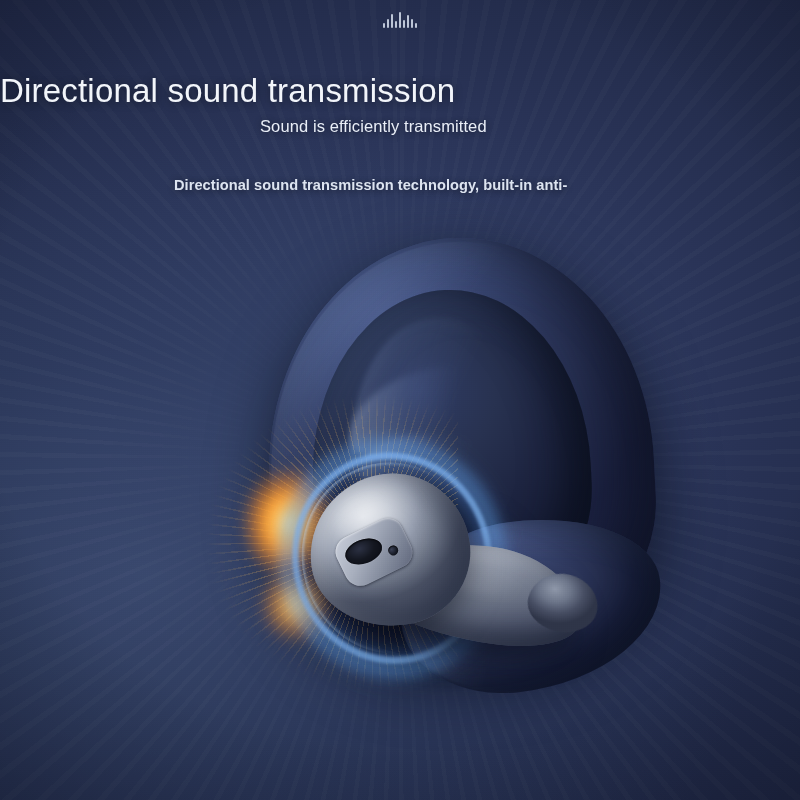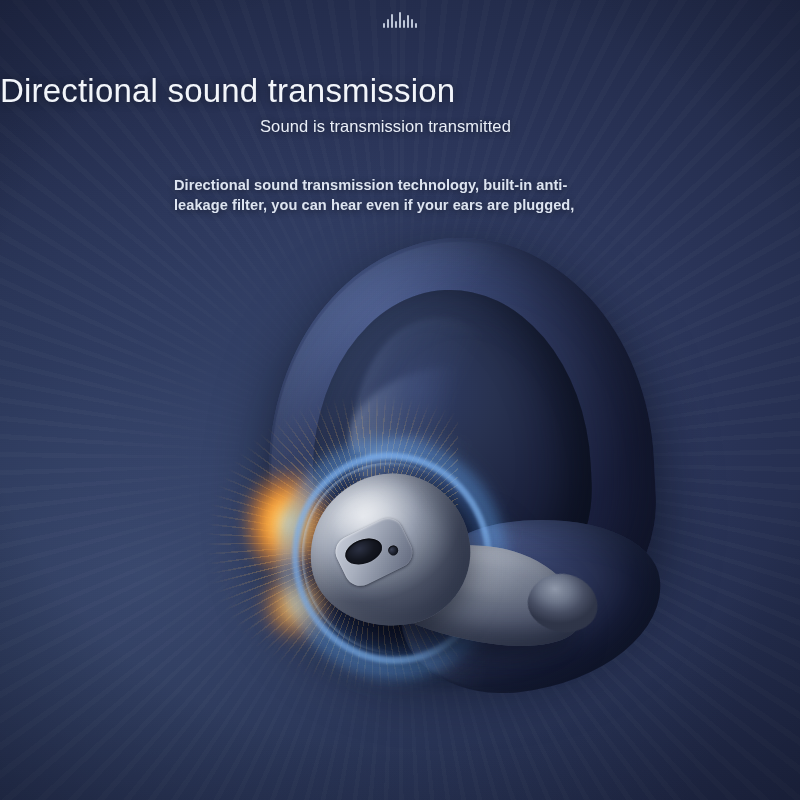--- a/index.html
+++ b/index.html
@@ -343,21 +343,20 @@
       <i style="height: 16px;"></i>
       <i style="height: 8px;"></i>
       <i style="height: 13px;"></i>
       <i style="height: 9px;"></i>
       <i style="height: 5px;"></i>
     </div>
 
   <div class="title">Directional sound transmission</div>
 
   <div class="subtitle" id="subtitle">
-      <div>Sound is transmission transmitted</div>
+      <div>Sound is efficiently transmitted</div>
     </div>
 
   <div class="body-copy" id="body-copy">
       <div>Directional sound transmission technology, built-in anti-</div>
-      <div>leakage filter, you can hear even if your ears are plugged,</div>
     </div>
 
 </div>
 
 </body></html>

